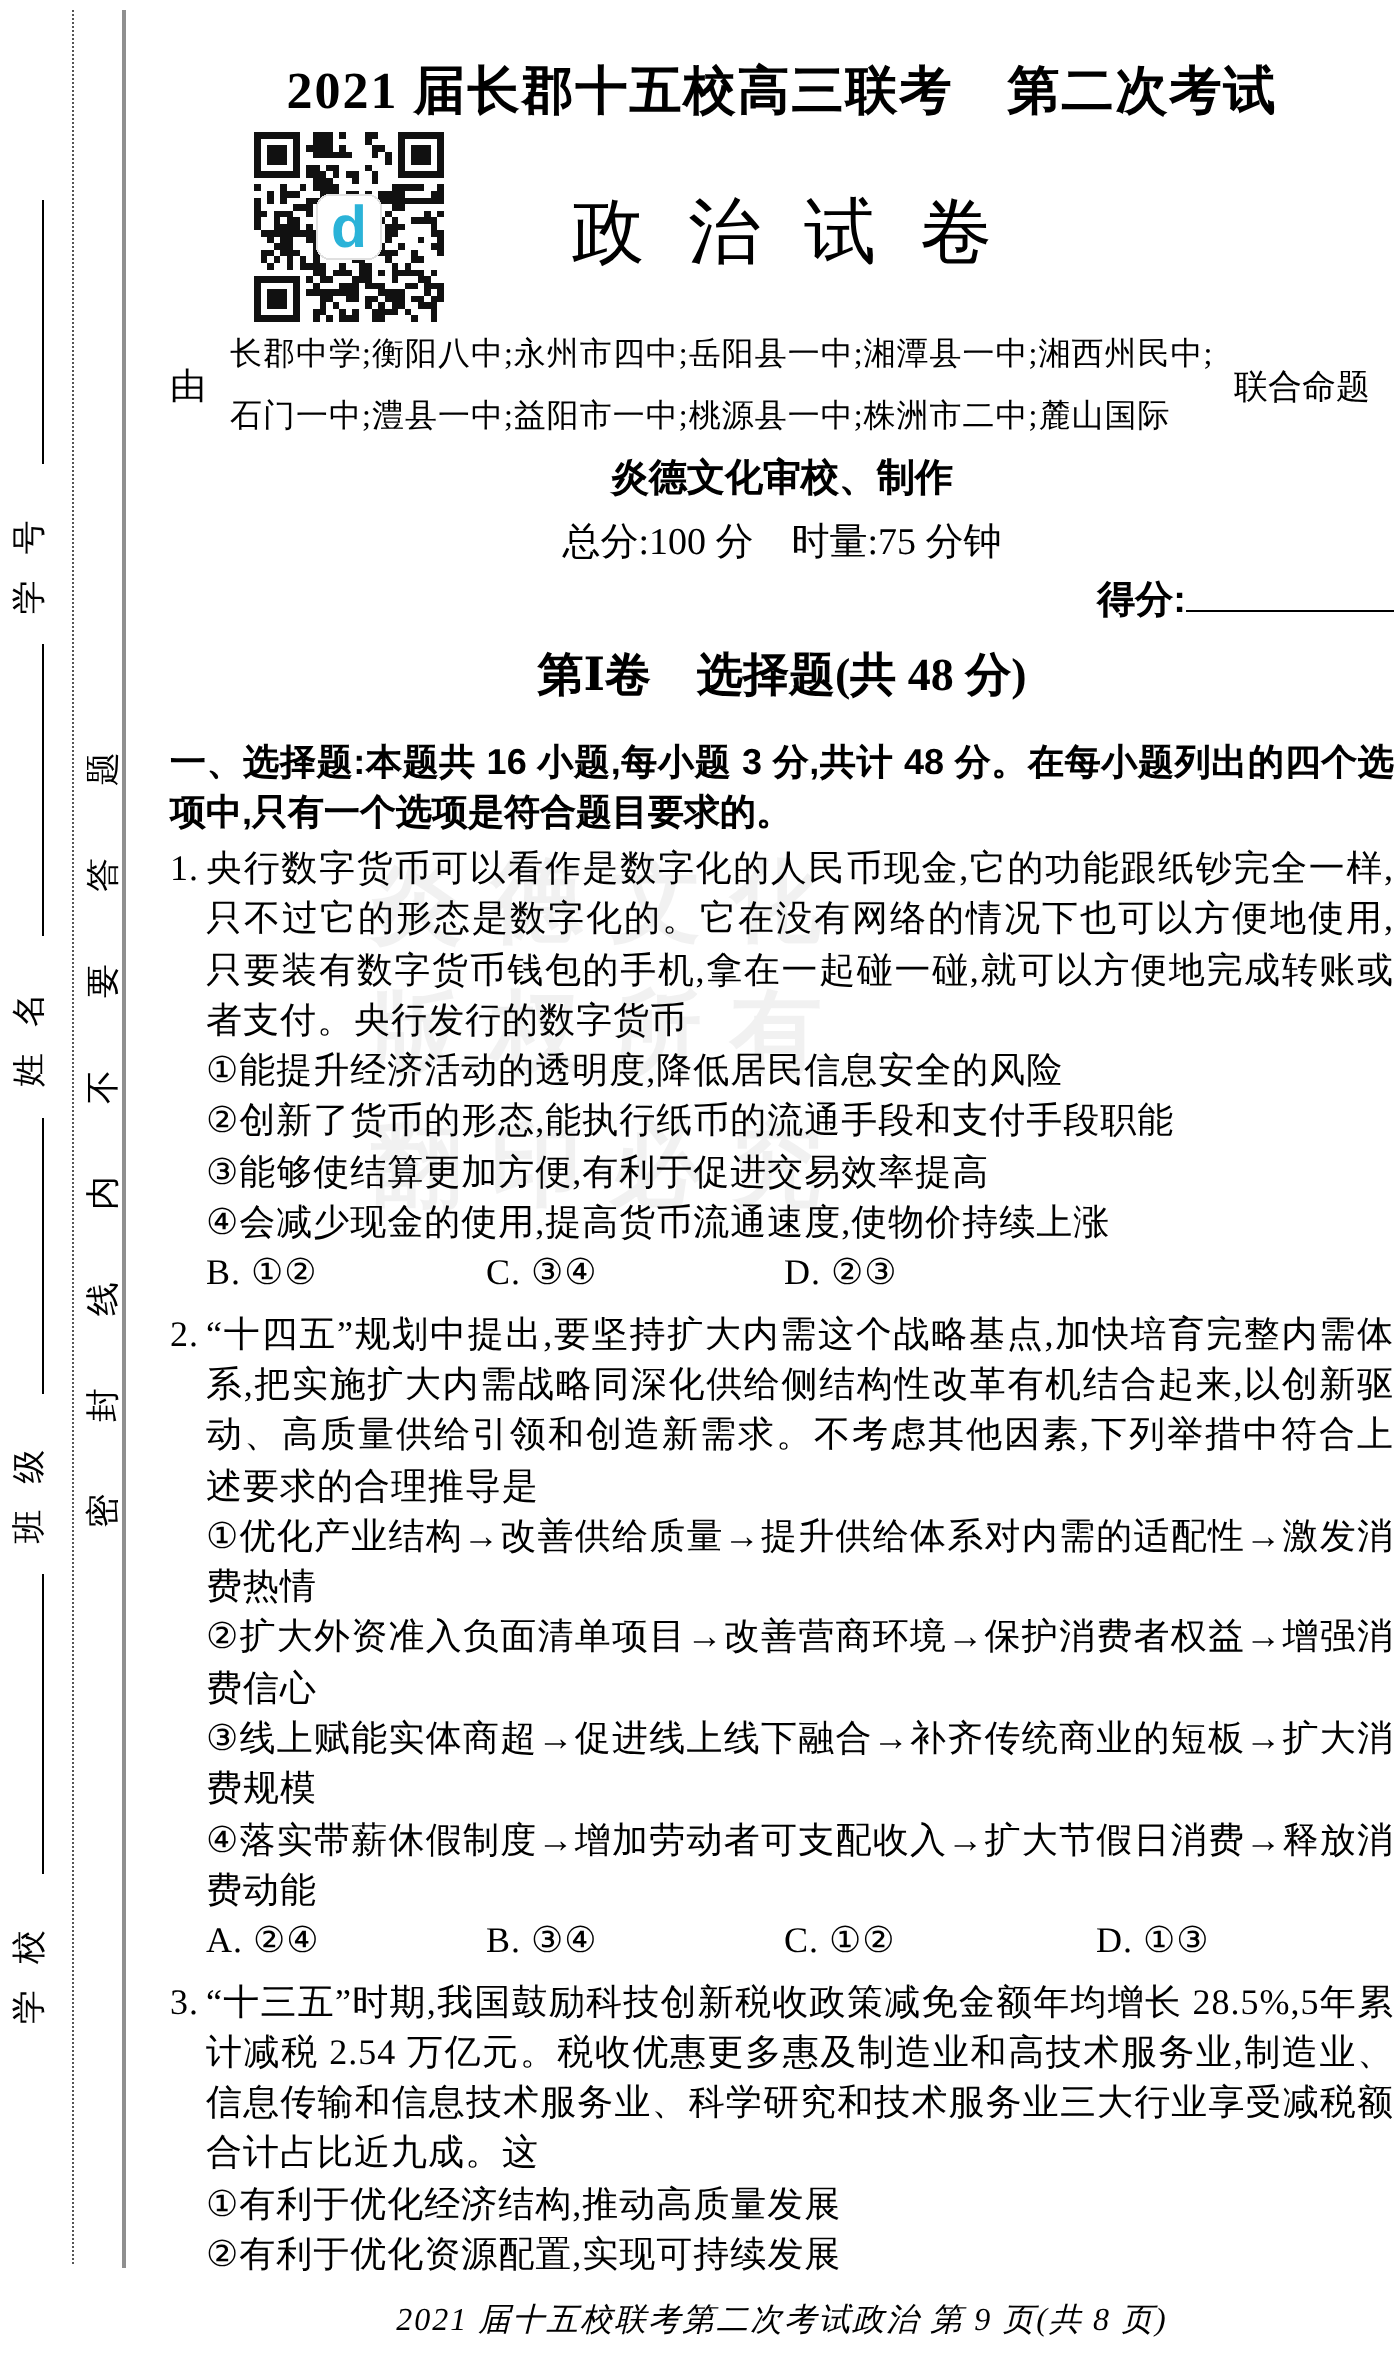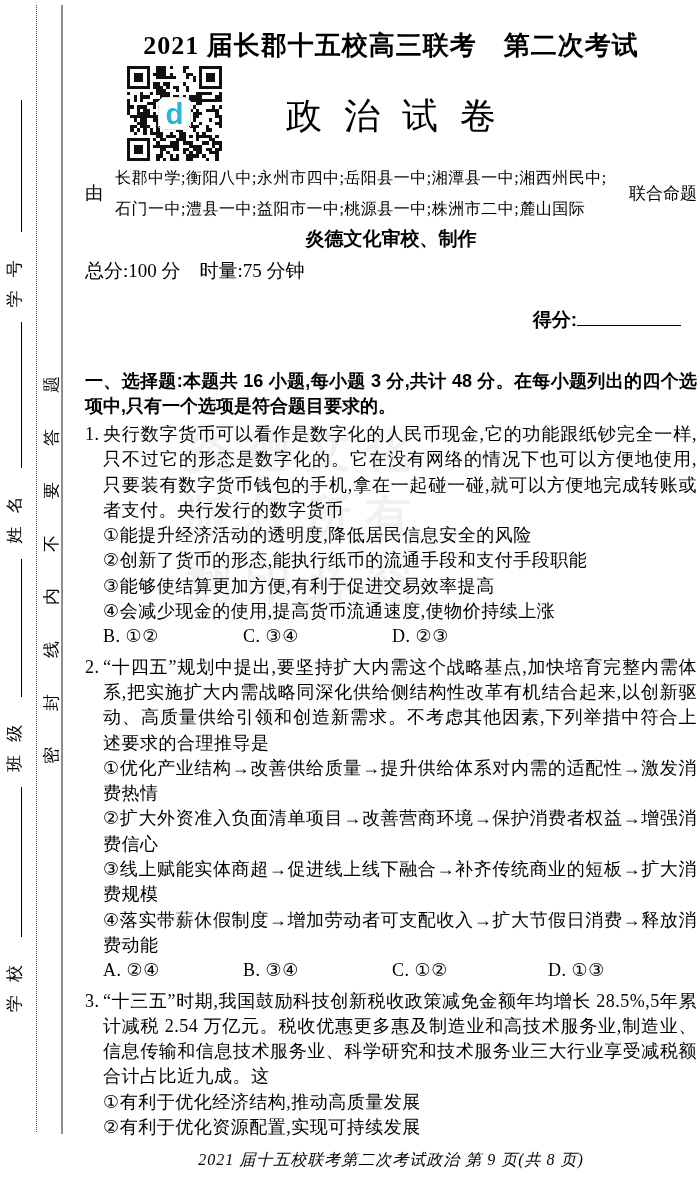--- a/index.html
+++ b/index.html
@@ -37,27 +37,27 @@
   
   .main{position:absolute; left:85px; top:0; width:612px; height:1190px; z-index:2;}
   .exam-title{position:absolute; top:28px; width:100%; text-align:center;
     font-size:26px; font-weight:bold; letter-spacing:1px;}
   .paper-title{position:absolute; top:92px; width:100%; text-align:center;
     font-family:"Liberation Sans","DejaVu Sans",sans-serif;
     font-size:36px; font-weight:normal; letter-spacing:22px; text-indent:22px;}
   .school-row{position:absolute; top:162px; width:100%; display:flex; align-items:center;}
   .by-label{flex:0 0 30px; font-size:18px;}
   .school-lines{flex:1 1 auto; font-size:16px; line-height:31px; letter-spacing:0.5px;}
-  .joint-label{flex:0 0 80px; text-align:right; font-size:17px;}
+  .joint-label{flex:0 0 80px; text-align:left; font-size:17px;}
   .producer{position:absolute; top:226px; width:100%; text-align:center;
     font-family:"Liberation Sans","DejaVu Sans",sans-serif;
     font-size:19px; font-weight:bold;}
-  .total-time{position:absolute; top:258px; width:100%; text-align:left; font-size:19px;}
-  .score-row{position:absolute; top:287px; right:16px; font-size:19px; font-weight:bold;
-    font-family:"Liberation Sans","DejaVu Sans",sans-serif;margin-top:20px;}
+  .total-time{position:absolute; top:258px; width:100%; text-align:center; font-size:19px;}
+  .score-row{position:absolute; top:287px; right:0; font-size:19px; font-weight:bold;
+    font-family:"Liberation Sans","DejaVu Sans",sans-serif;}
   .score-blank{display:inline-block; width:104px; height:1px;
     border-bottom:1.5px solid #000; vertical-align:baseline;}
   .section-title{position:absolute; top:322px; width:100%; text-align:center;
     font-size:23px; font-weight:bold;}
   .intro{position:absolute; top:369px; width:100%;
     font-family:"Liberation Sans","DejaVu Sans",sans-serif;
     font-size:18px; font-weight:bold; line-height:25.3px;
     text-align:justify; text-align-last:left;}
   .questions{position:absolute; top:422px; width:100%;}
   .question{position:relative; padding-left:18px; margin-top:5px;
@@ -408,20 +408,21 @@
       <span class="joint-label">联合命题</span>
     </div>
 
     <div class="producer">炎德文化审校、制作</div>
     <div class="total-time">总分:100 分　时量:75 分钟</div>
 
     <div class="score-row">
       <span>得分:</span><span class="score-blank"></span>
     </div>
 
+    <div class="section-title">第Ⅰ卷　选择题(共 48 分)</div>
     <div class="intro">一、选择题:本题共 16 小题,每小题 3 分,共计 48 分。在每小题列出的四个选项中,只有一个选项是符合题目要求的。</div>
 
     <div class="questions">
 
       <div class="question">
         <span class="q-num">1.</span>
         <div class="q-stem">央行数字货币可以看作是数字化的人民币现金,它的功能跟纸钞完全一样,只不过它的形态是数字化的。它在没有网络的情况下也可以方便地使用,只要装有数字货币钱包的手机,拿在一起碰一碰,就可以方便地完成转账或者支付。央行发行的数字货币</div>
         <div class="q-item">①能提升经济活动的透明度,降低居民信息安全的风险</div>
         <div class="q-item">②创新了货币的形态,能执行纸币的流通手段和支付手段职能</div>
         <div class="q-item">③能够使结算更加方便,有利于促进交易效率提高</div>

